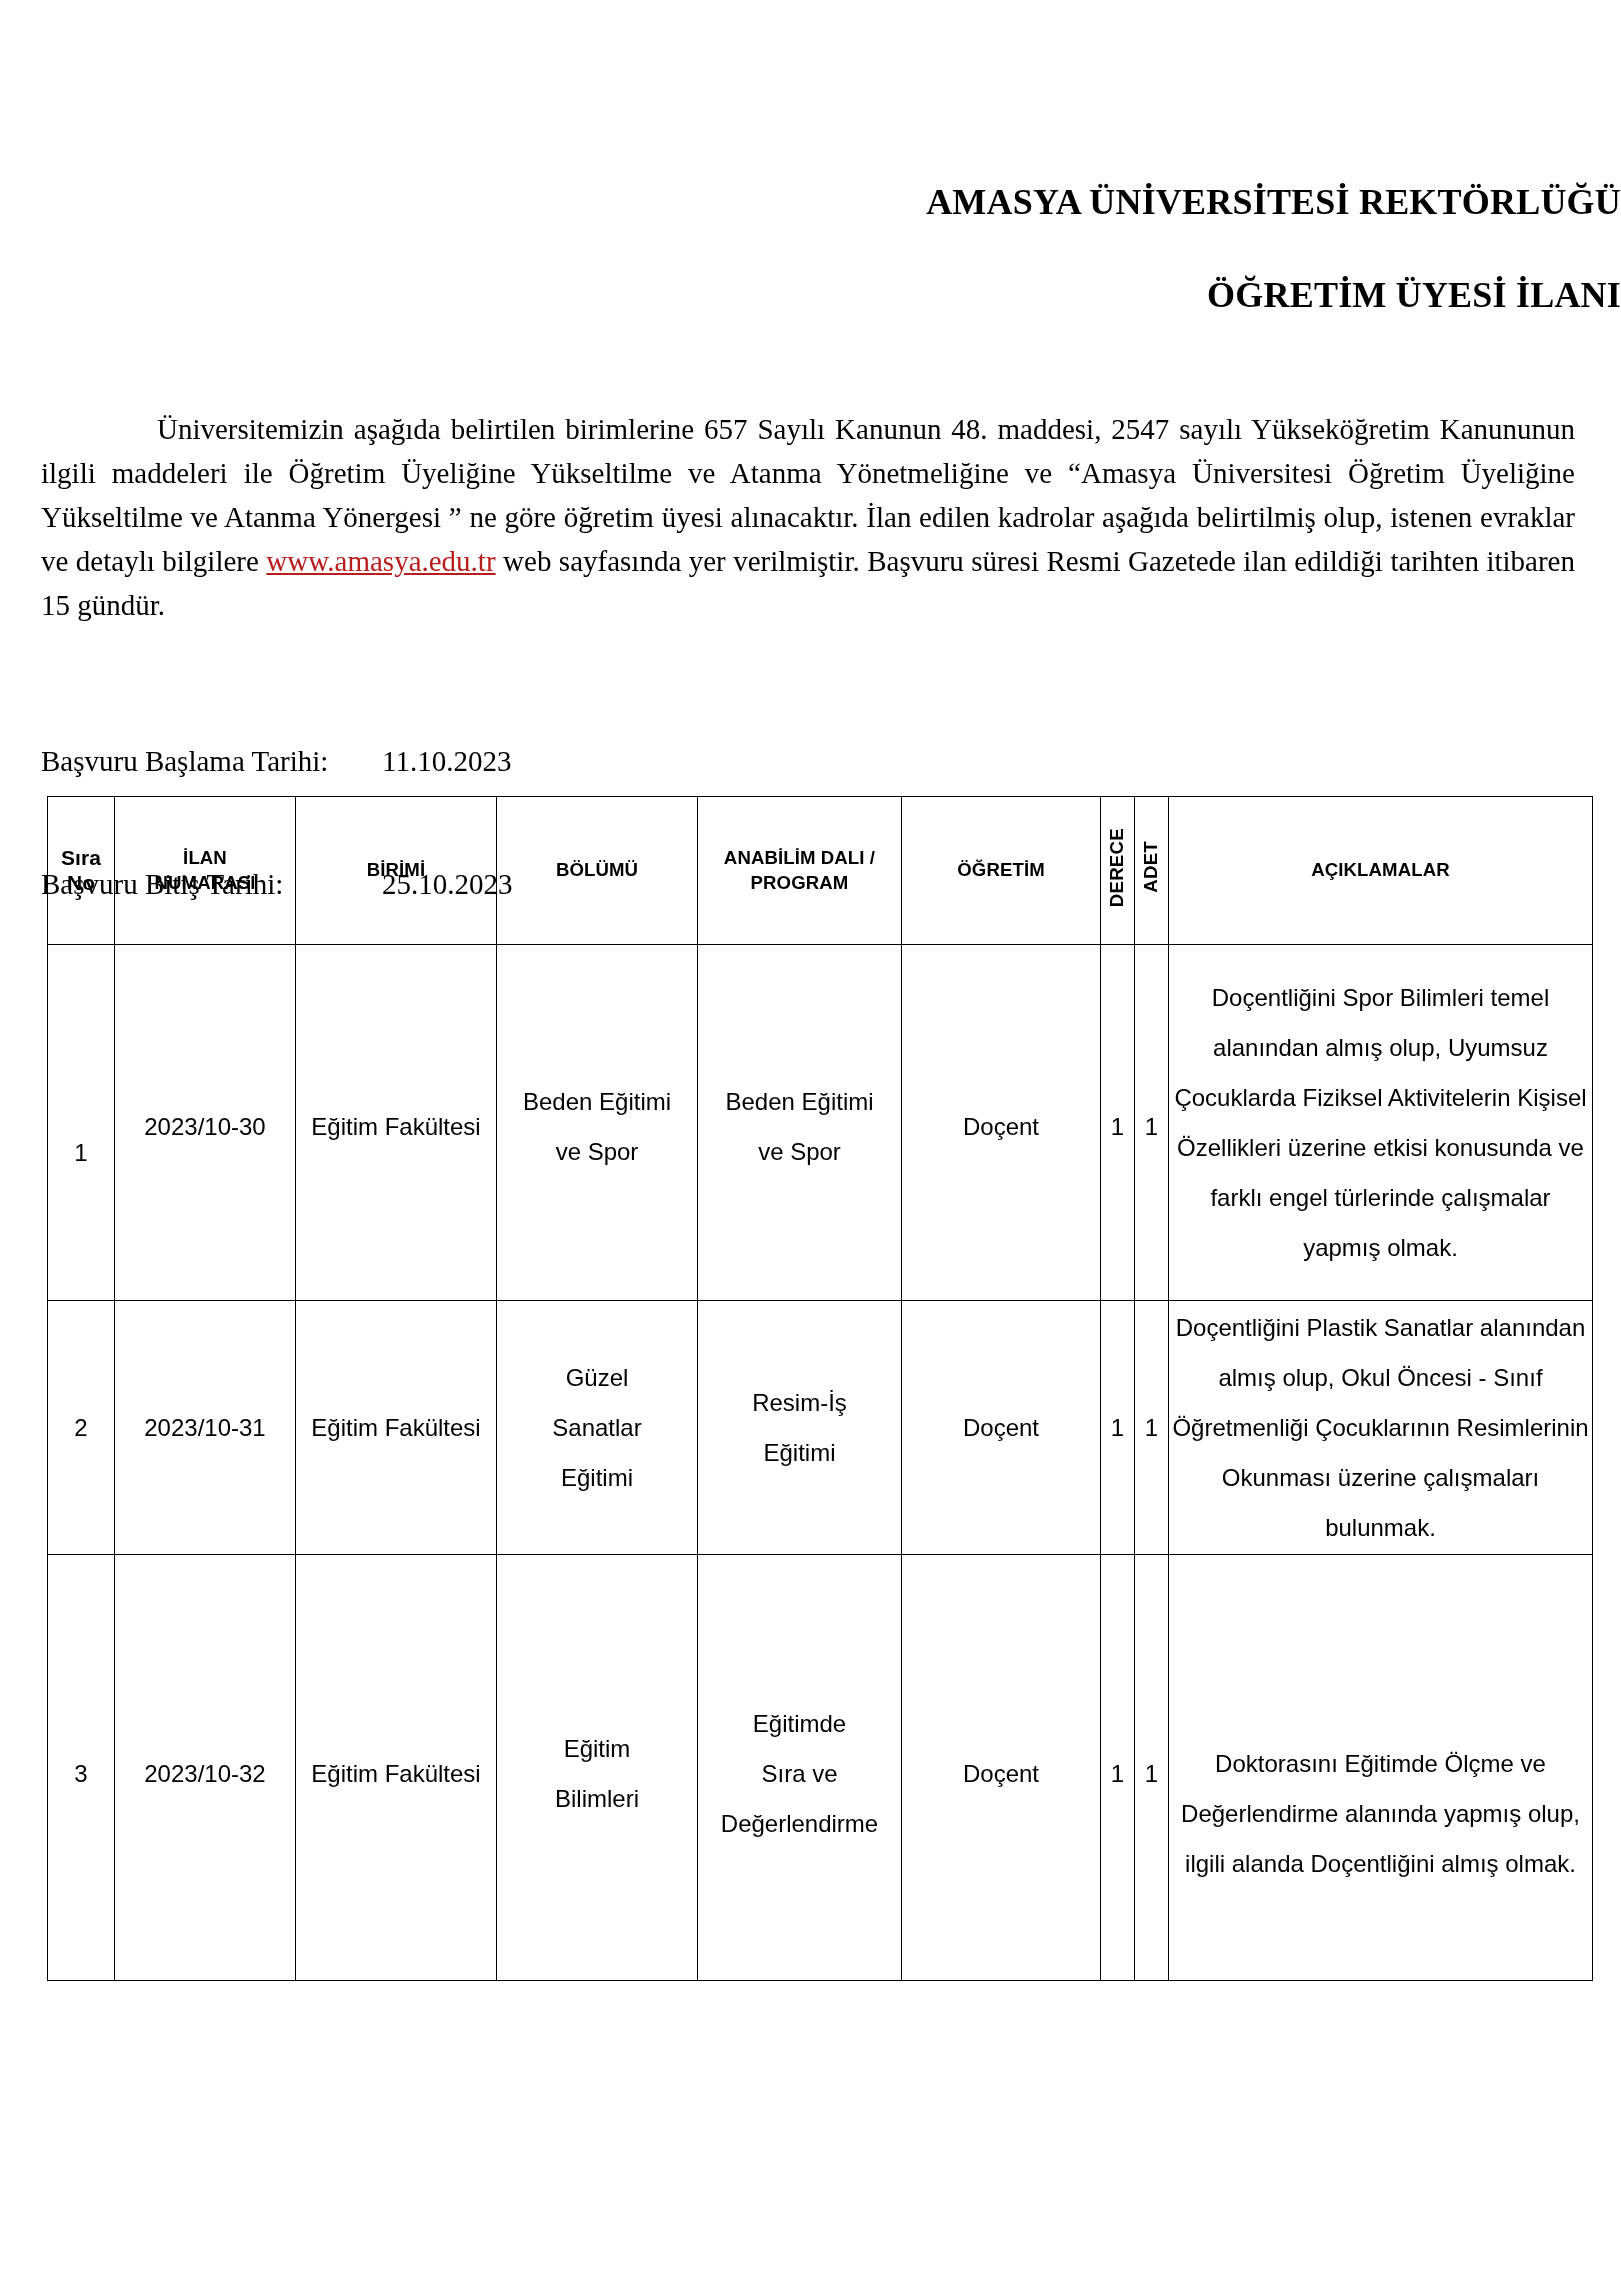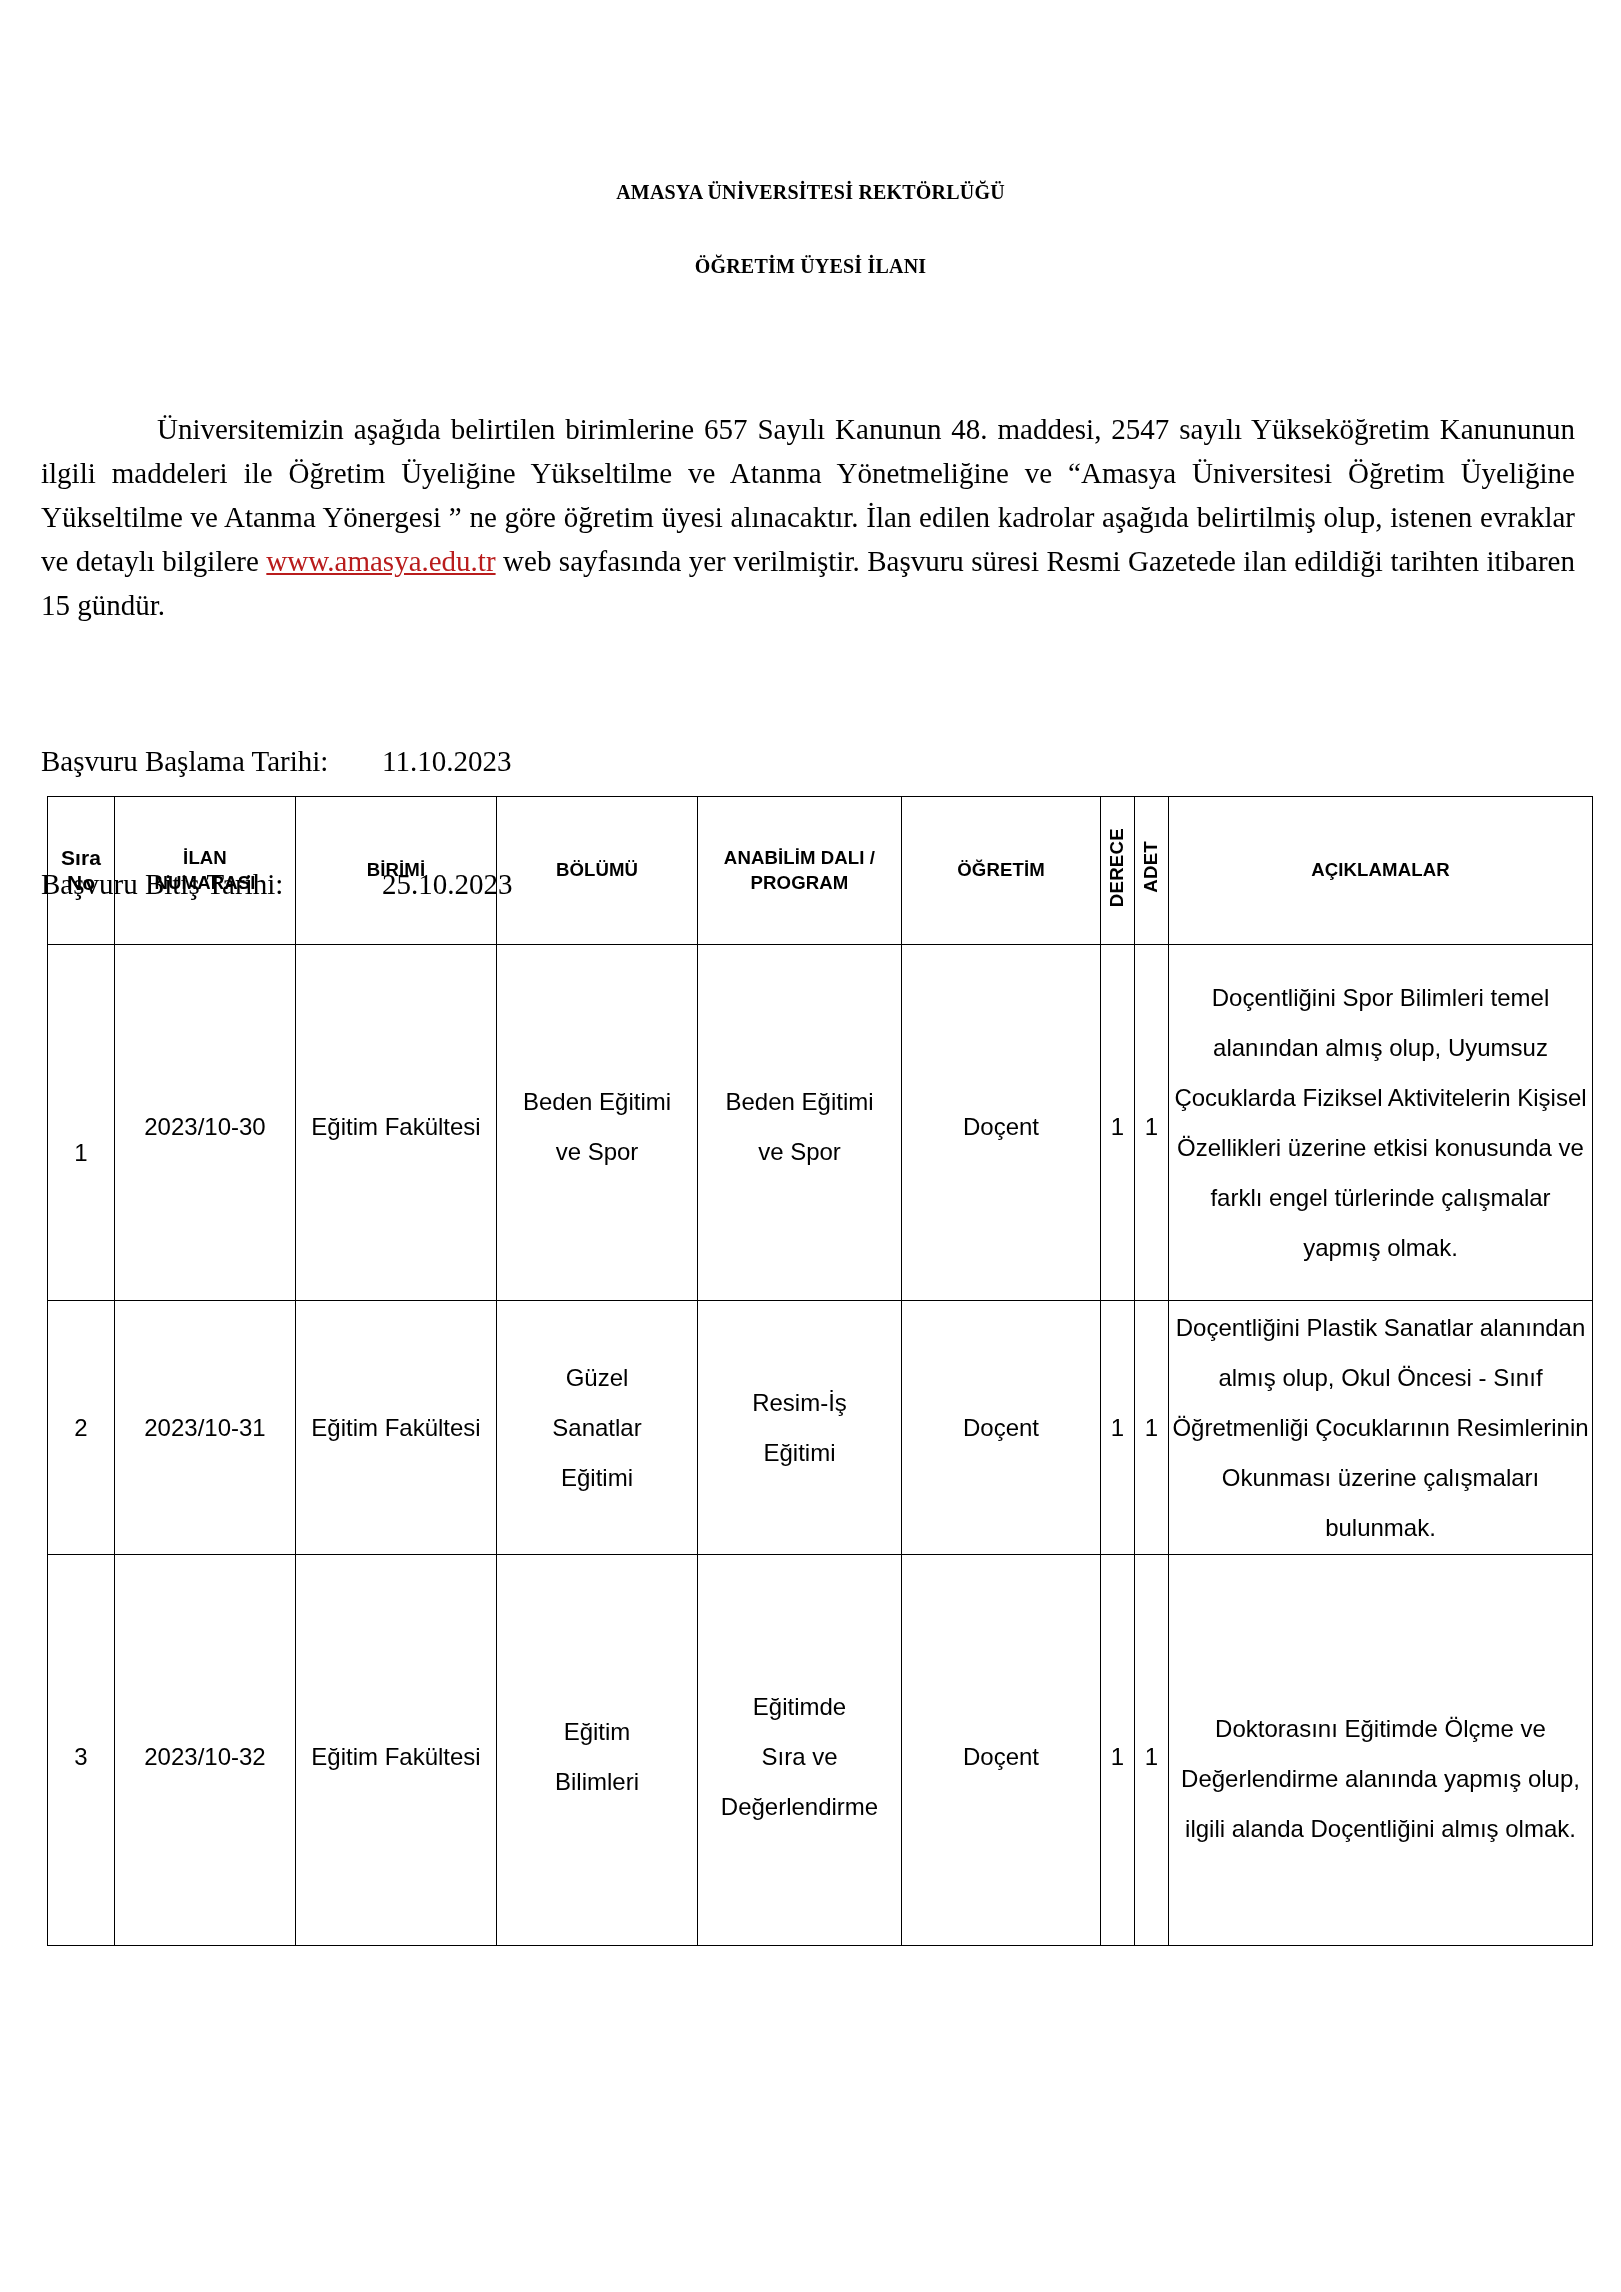--- a/index.html
+++ b/index.html
@@ -21,23 +21,23 @@
     position: absolute;
     left: 0;
     top: 0;
     width: 1621px;
     height: 2293px;
     padding: 0;
   }
 
   
   .doc-title {
-    text-align: center;
+    text-align: right;
     font-weight: bold;
-    font-size: 20px;
+    font-size: 36px;
     letter-spacing: 0.2px;
     font-family: "Liberation Serif", "DejaVu Serif", serif;
   }
   #title-main { margin-top: 181px; }
   #title-sub  { margin-top: 51px; }
 
   
   .intro {
     margin: 0;
     position: absolute;
@@ -132,21 +132,21 @@
   }
   tr.row-1 td { height: 294px; }
   tr.row-2 td { height: 253px; }
   tr.row-3 td { height: 333px; }
 
   tr.row-1 td.c-sira { padding-top: 61px; }
   tr.row-1 td.c-ilan, tr.row-1 td.c-birimi, tr.row-1 td.c-bolum,
   tr.row-1 td.c-anabilim, tr.row-1 td.c-unvan,
   tr.row-1 td.c-derece, tr.row-1 td.c-adet { padding-top: 9.8px; }
 
-  tr.row-3 td.c-aciklama { padding-top: 57px; }
+  tr.row-3 td.c-aciklama { padding-top: 92px; }
   tr.row-3 td.c-sira, tr.row-3 td.c-ilan, tr.row-3 td.c-birimi,
   tr.row-3 td.c-bolum, tr.row-3 td.c-anabilim, tr.row-3 td.c-unvan,
   tr.row-3 td.c-derece, tr.row-3 td.c-adet { padding-top: 13.7px; }
 
   .cellline { display: block; text-align: center; }
 </style>
 </head>
 <body>
 
 <div class="page">

